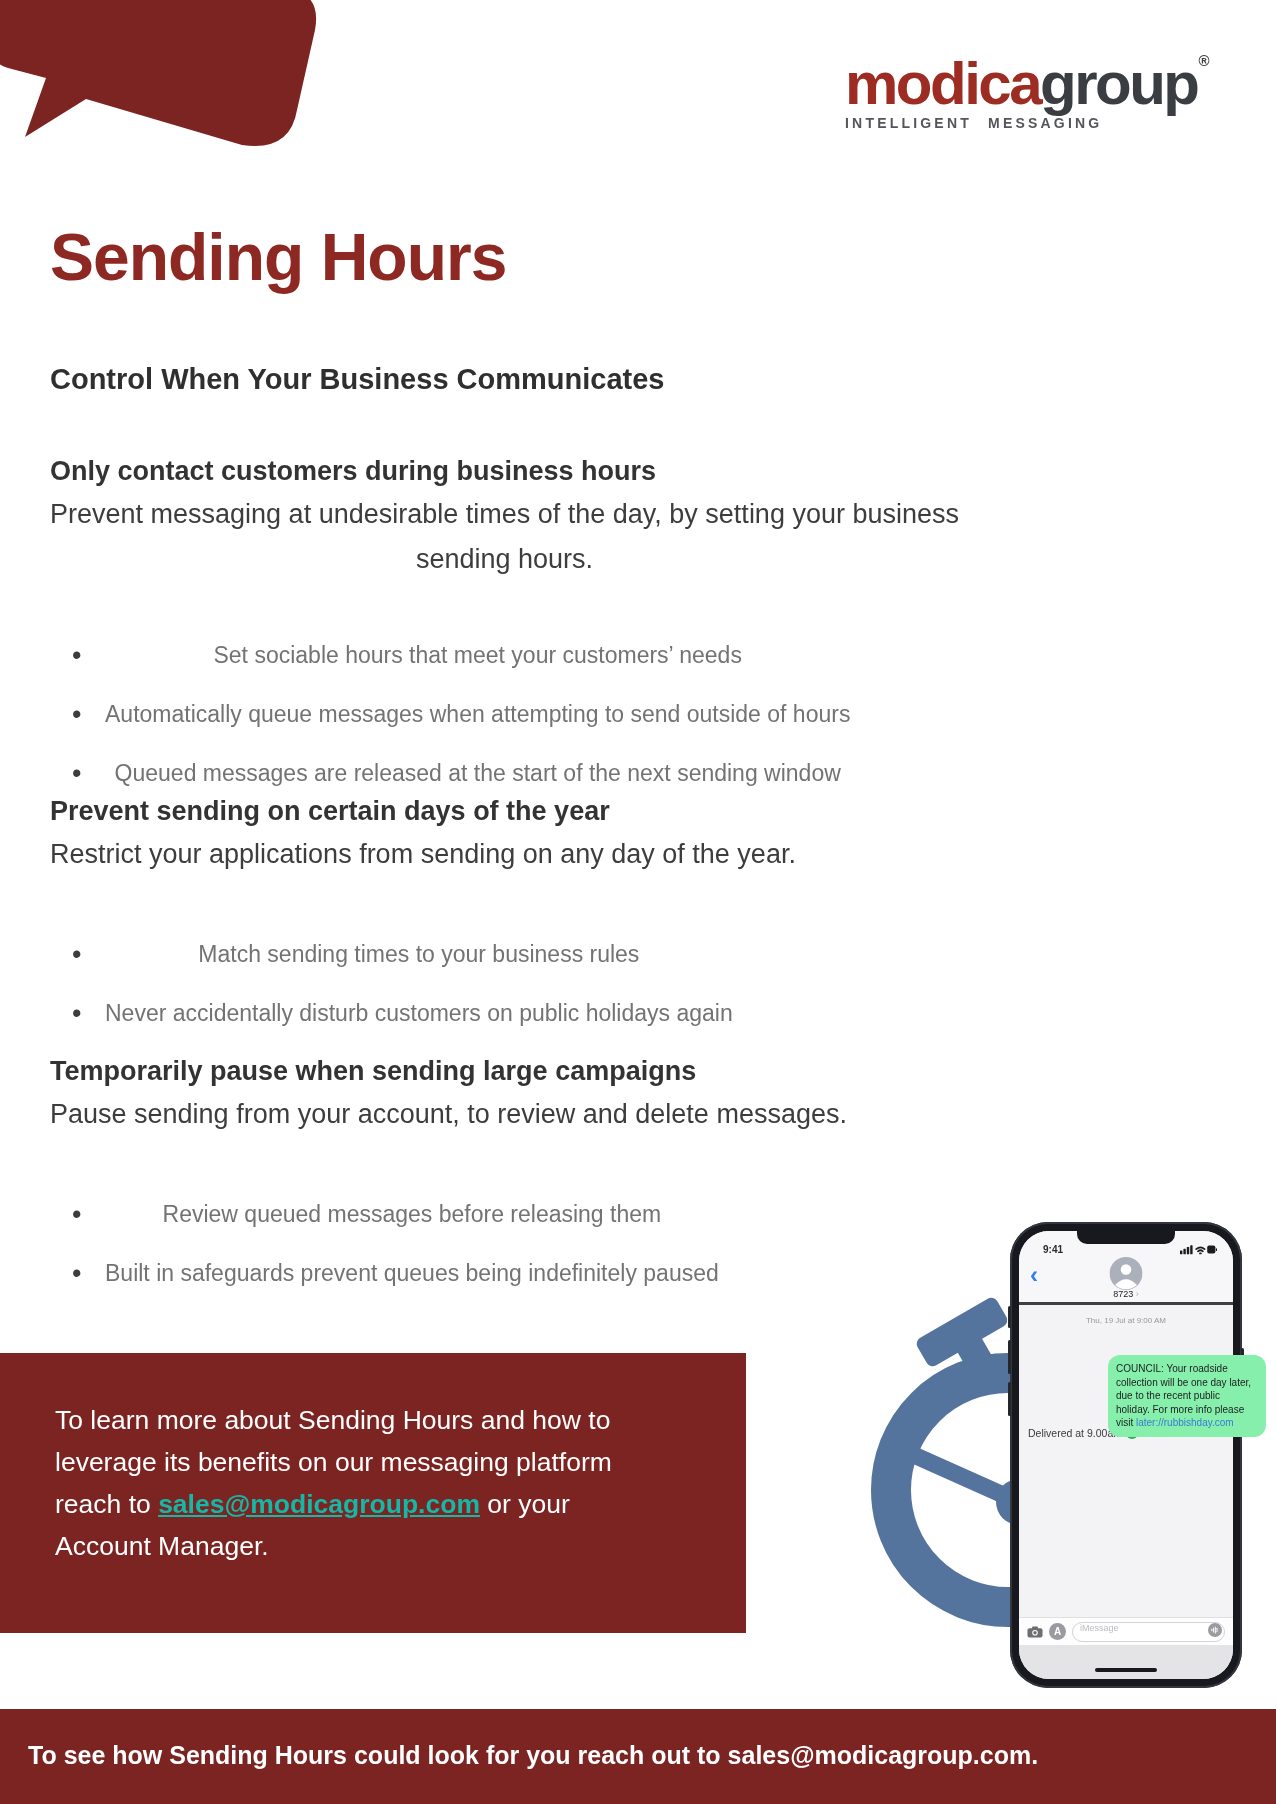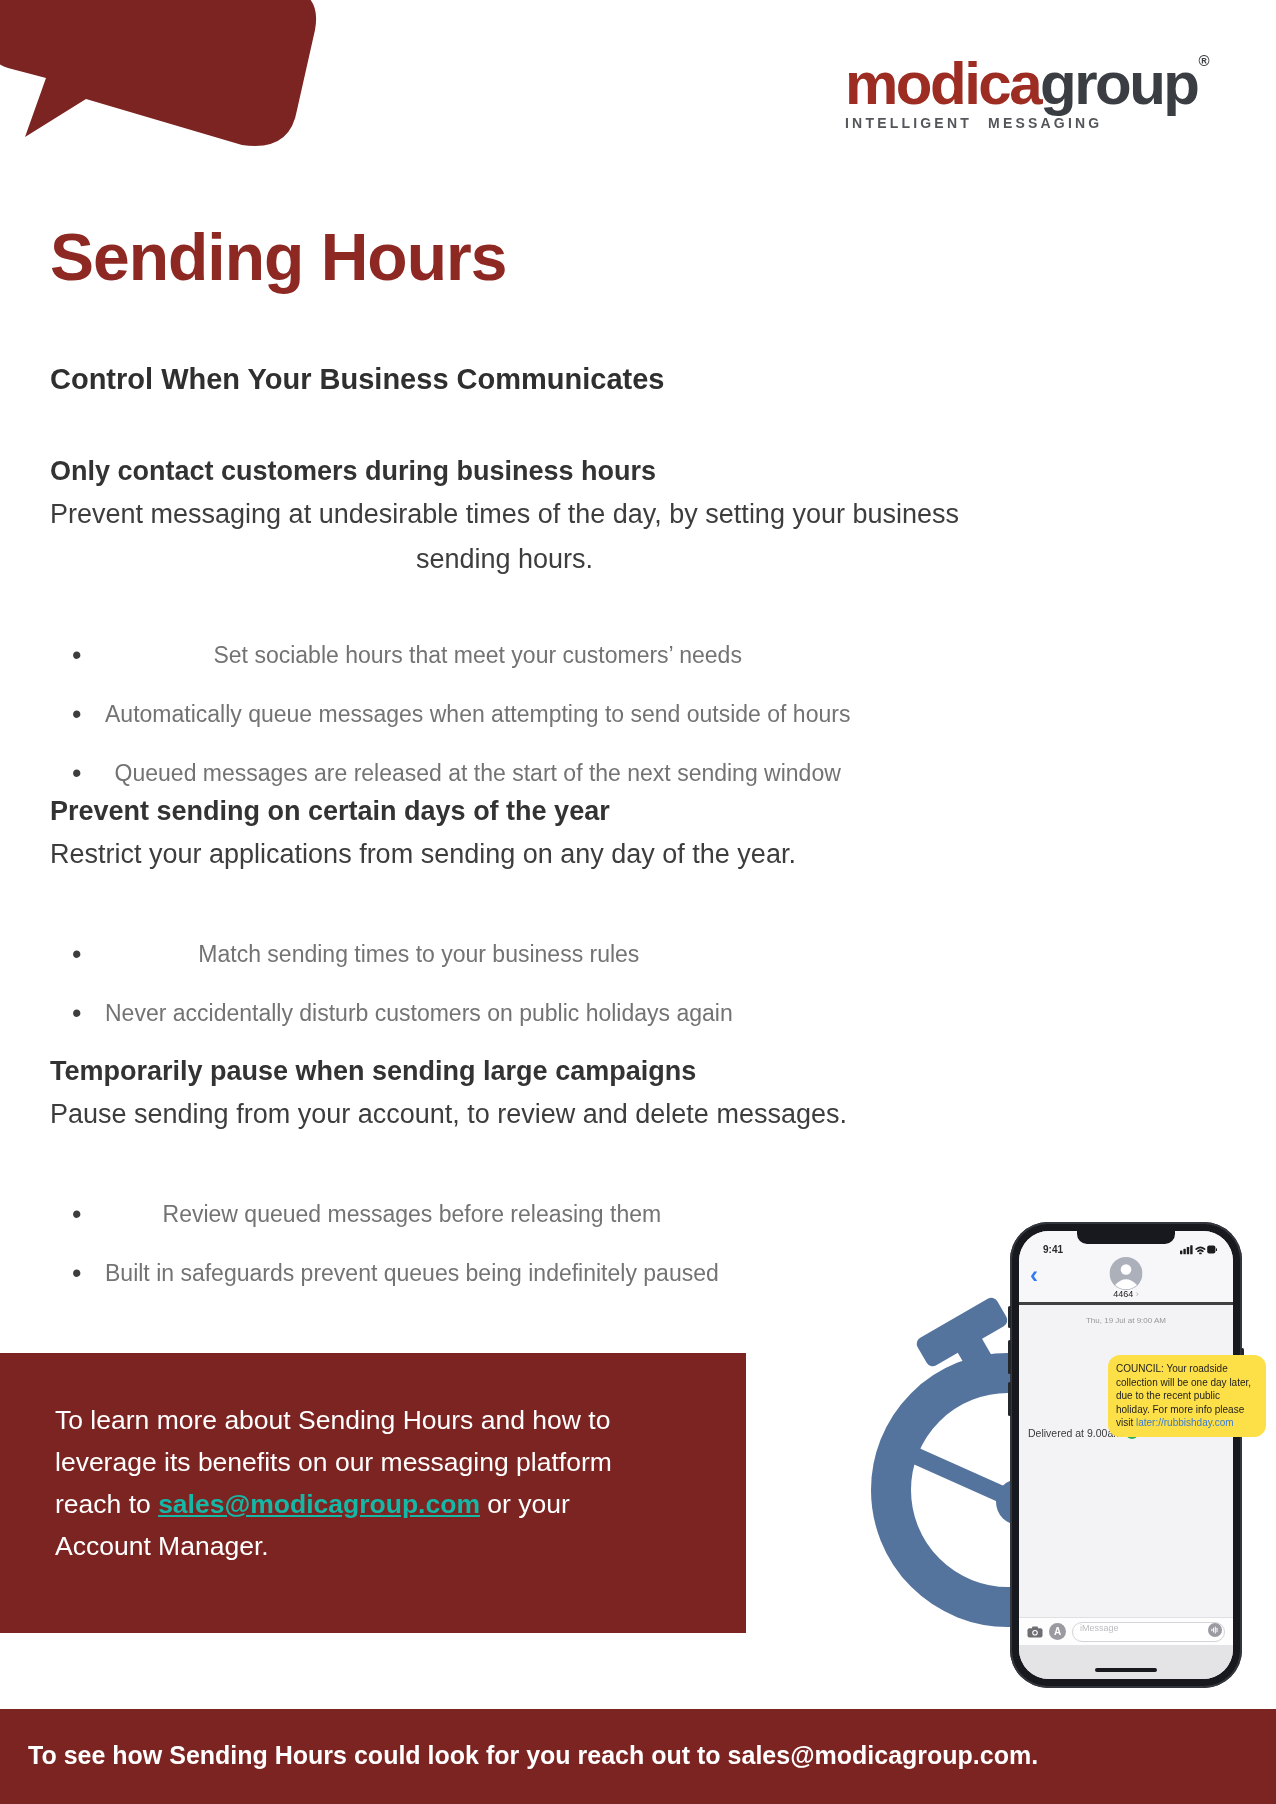--- a/index.html
+++ b/index.html
@@ -46,21 +46,21 @@
   .screen{position:absolute;left:9px;top:9px;width:214px;height:448px;background:#f3f3f5;border-radius:30px;}
   .notch{position:absolute;top:0;left:50%;transform:translateX(-50%);width:98px;height:13px;background:#17191e;border-radius:0 0 10px 10px;z-index:6;}
   .navbar{position:absolute;left:0;top:0;width:214px;height:71px;background:#f7f7f9;border-bottom:3px solid #404040;border-radius:30px 30px 0 0;}
   .status-time{position:absolute;left:24px;top:13px;font-size:10px;font-weight:bold;color:#2a2a2c;}
   .status-icons{position:absolute;right:16px;top:13px;}
   .back-chevron{position:absolute;left:11px;top:32px;font-size:24px;line-height:24px;color:#2f7cf6;font-weight:bold;}
   .avatar{position:absolute;left:50%;top:26px;transform:translateX(-50%);width:33px;height:33px;}
   .contact-row{position:absolute;left:0;top:58px;width:100%;text-align:center;font-size:9px;color:#1b1b1d;}
   .contact-row .cchev{color:#b0b0b5;}
   .chat-timestamp{position:absolute;left:0;top:85px;width:100%;text-align:center;font-size:8px;color:#97979c;}
-  .msg-bubble{position:absolute;left:89px;top:124px;width:158px;box-sizing:border-box;background:#fde047;border-radius:12px;
+  .msg-bubble{position:absolute;left:89px;top:124px;width:158px;box-sizing:border-box;background:#86efac;border-radius:12px;
               padding:7px 8px;font-size:10px;line-height:13.5px;color:#1d1d1f;z-index:5;}
   .msg-bubble .mline{display:block;white-space:nowrap;}
   .msg-link{color:#3a7bd5;}
   .delivered{position:absolute;left:9px;top:196px;font-size:10.5px;color:#3a3a3e;display:flex;align-items:center;gap:4px;}
   .inputbar{position:absolute;left:0;top:386px;width:214px;height:28px;background:#fdfdfd;border-top:1px solid #e0e0e3;
             box-sizing:border-box;display:flex;align-items:center;gap:6px;padding:0 8px;}
   .app-circle{width:17px;height:17px;border-radius:50%;background:#9a9aa0;color:#ffffff;font-size:10px;font-weight:bold;
               display:flex;align-items:center;justify-content:center;flex:0 0 auto;}
   .imsg-pill{flex:1;height:18px;border:1px solid #d4d4d8;border-radius:10px;background:#ffffff;display:flex;
              padding:0 2px 0 7px;justify-content:space-between;}
@@ -159,21 +159,21 @@
             <rect x="27.2" y="1.6" width="8.2" height="8" rx="2" fill="#1c1c1e"></rect>
             <rect x="35.9" y="4.2" width="1.1" height="2.8" rx="0.5" fill="#1c1c1e"></rect>
           </g>
         </svg>
         <span class="back-chevron">‹</span>
         <svg class="avatar" viewBox="0 0 33 33">
           <circle cx="16.5" cy="16.5" r="16.5" fill="#abb0ba"></circle>
           <circle cx="16.5" cy="12.5" r="5.3" fill="#ffffff"></circle>
           <path d="M5.5 28 Q16.5 16.5 27.5 28 A16.5 16.5 0 0 1 5.5 28 Z" fill="#ffffff"></path>
         </svg>
-        <div class="contact-row"><span>4464</span> <span class="cchev">›</span></div>
+        <div class="contact-row"><span>8723</span> <span class="cchev">›</span></div>
       </div>
 
       <div class="chat-timestamp">Thu, 19 Jul at 9:00 AM</div>
 
       <div class="msg-bubble">
         <span class="mline">COUNCIL: Your roadside</span>
         <span class="mline">collection will be one day later,</span>
         <span class="mline">due to the recent public</span>
         <span class="mline">holiday. For more info please</span>
         <span class="mline"><span>visit </span><span class="msg-link">later://rubbishday.com</span></span>

